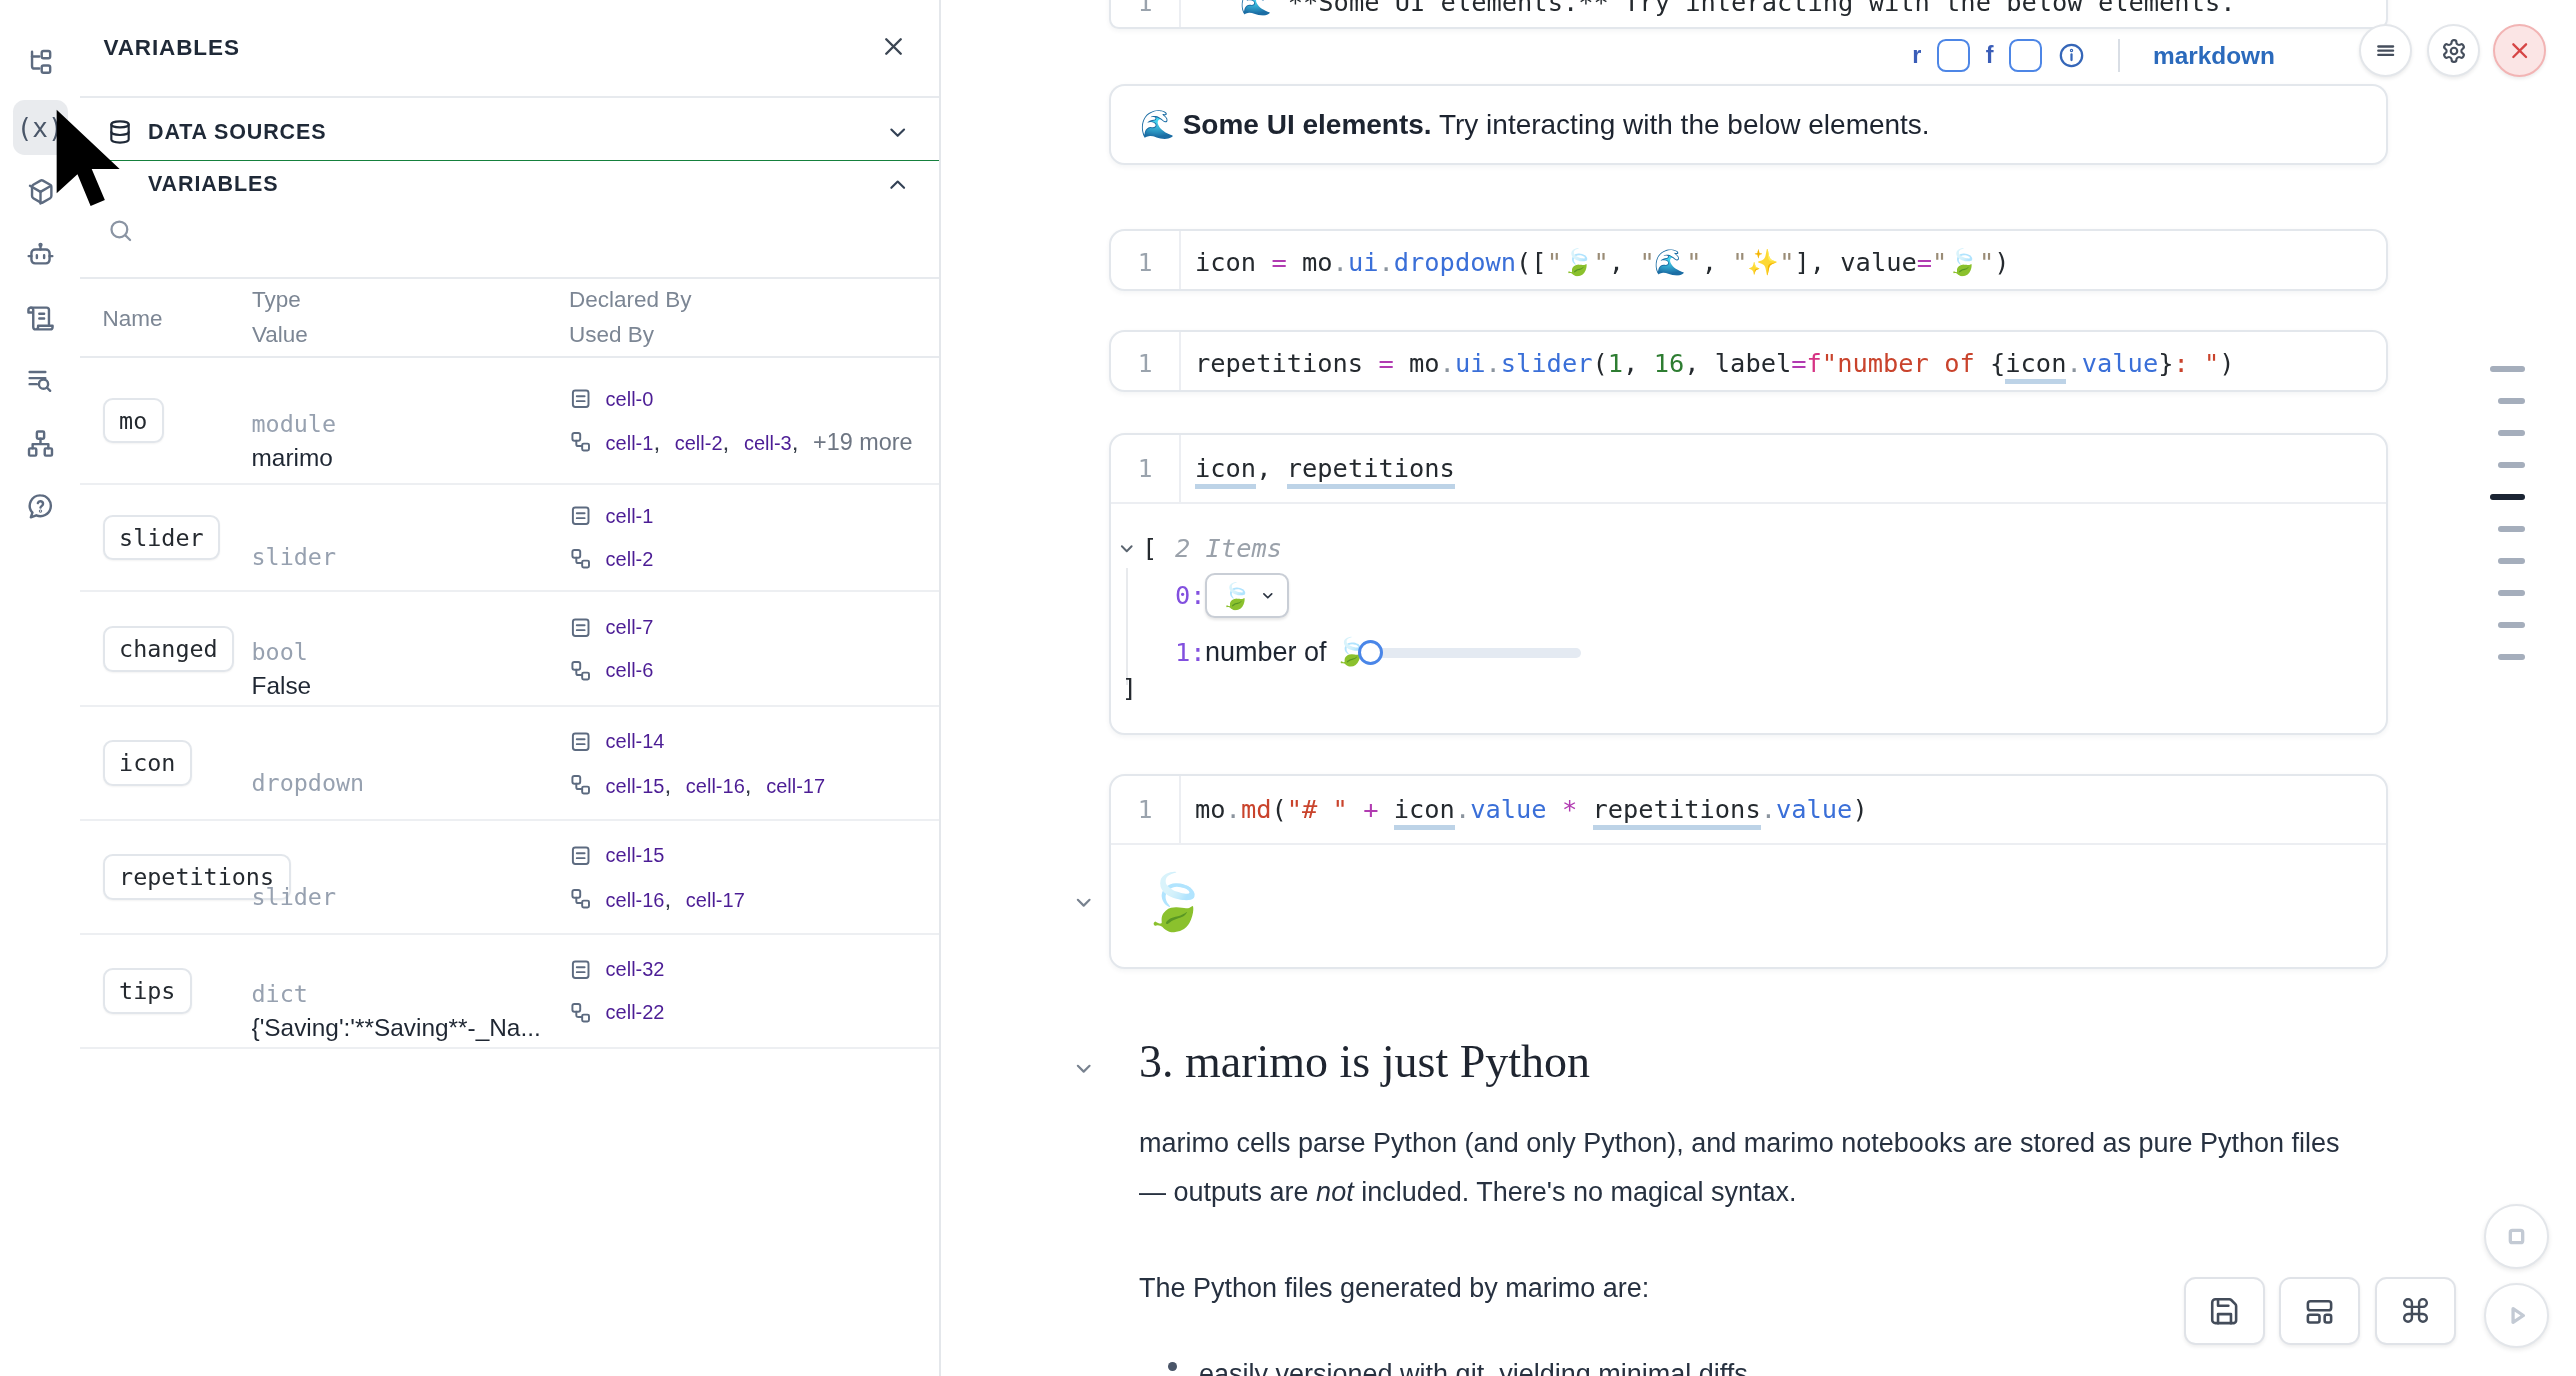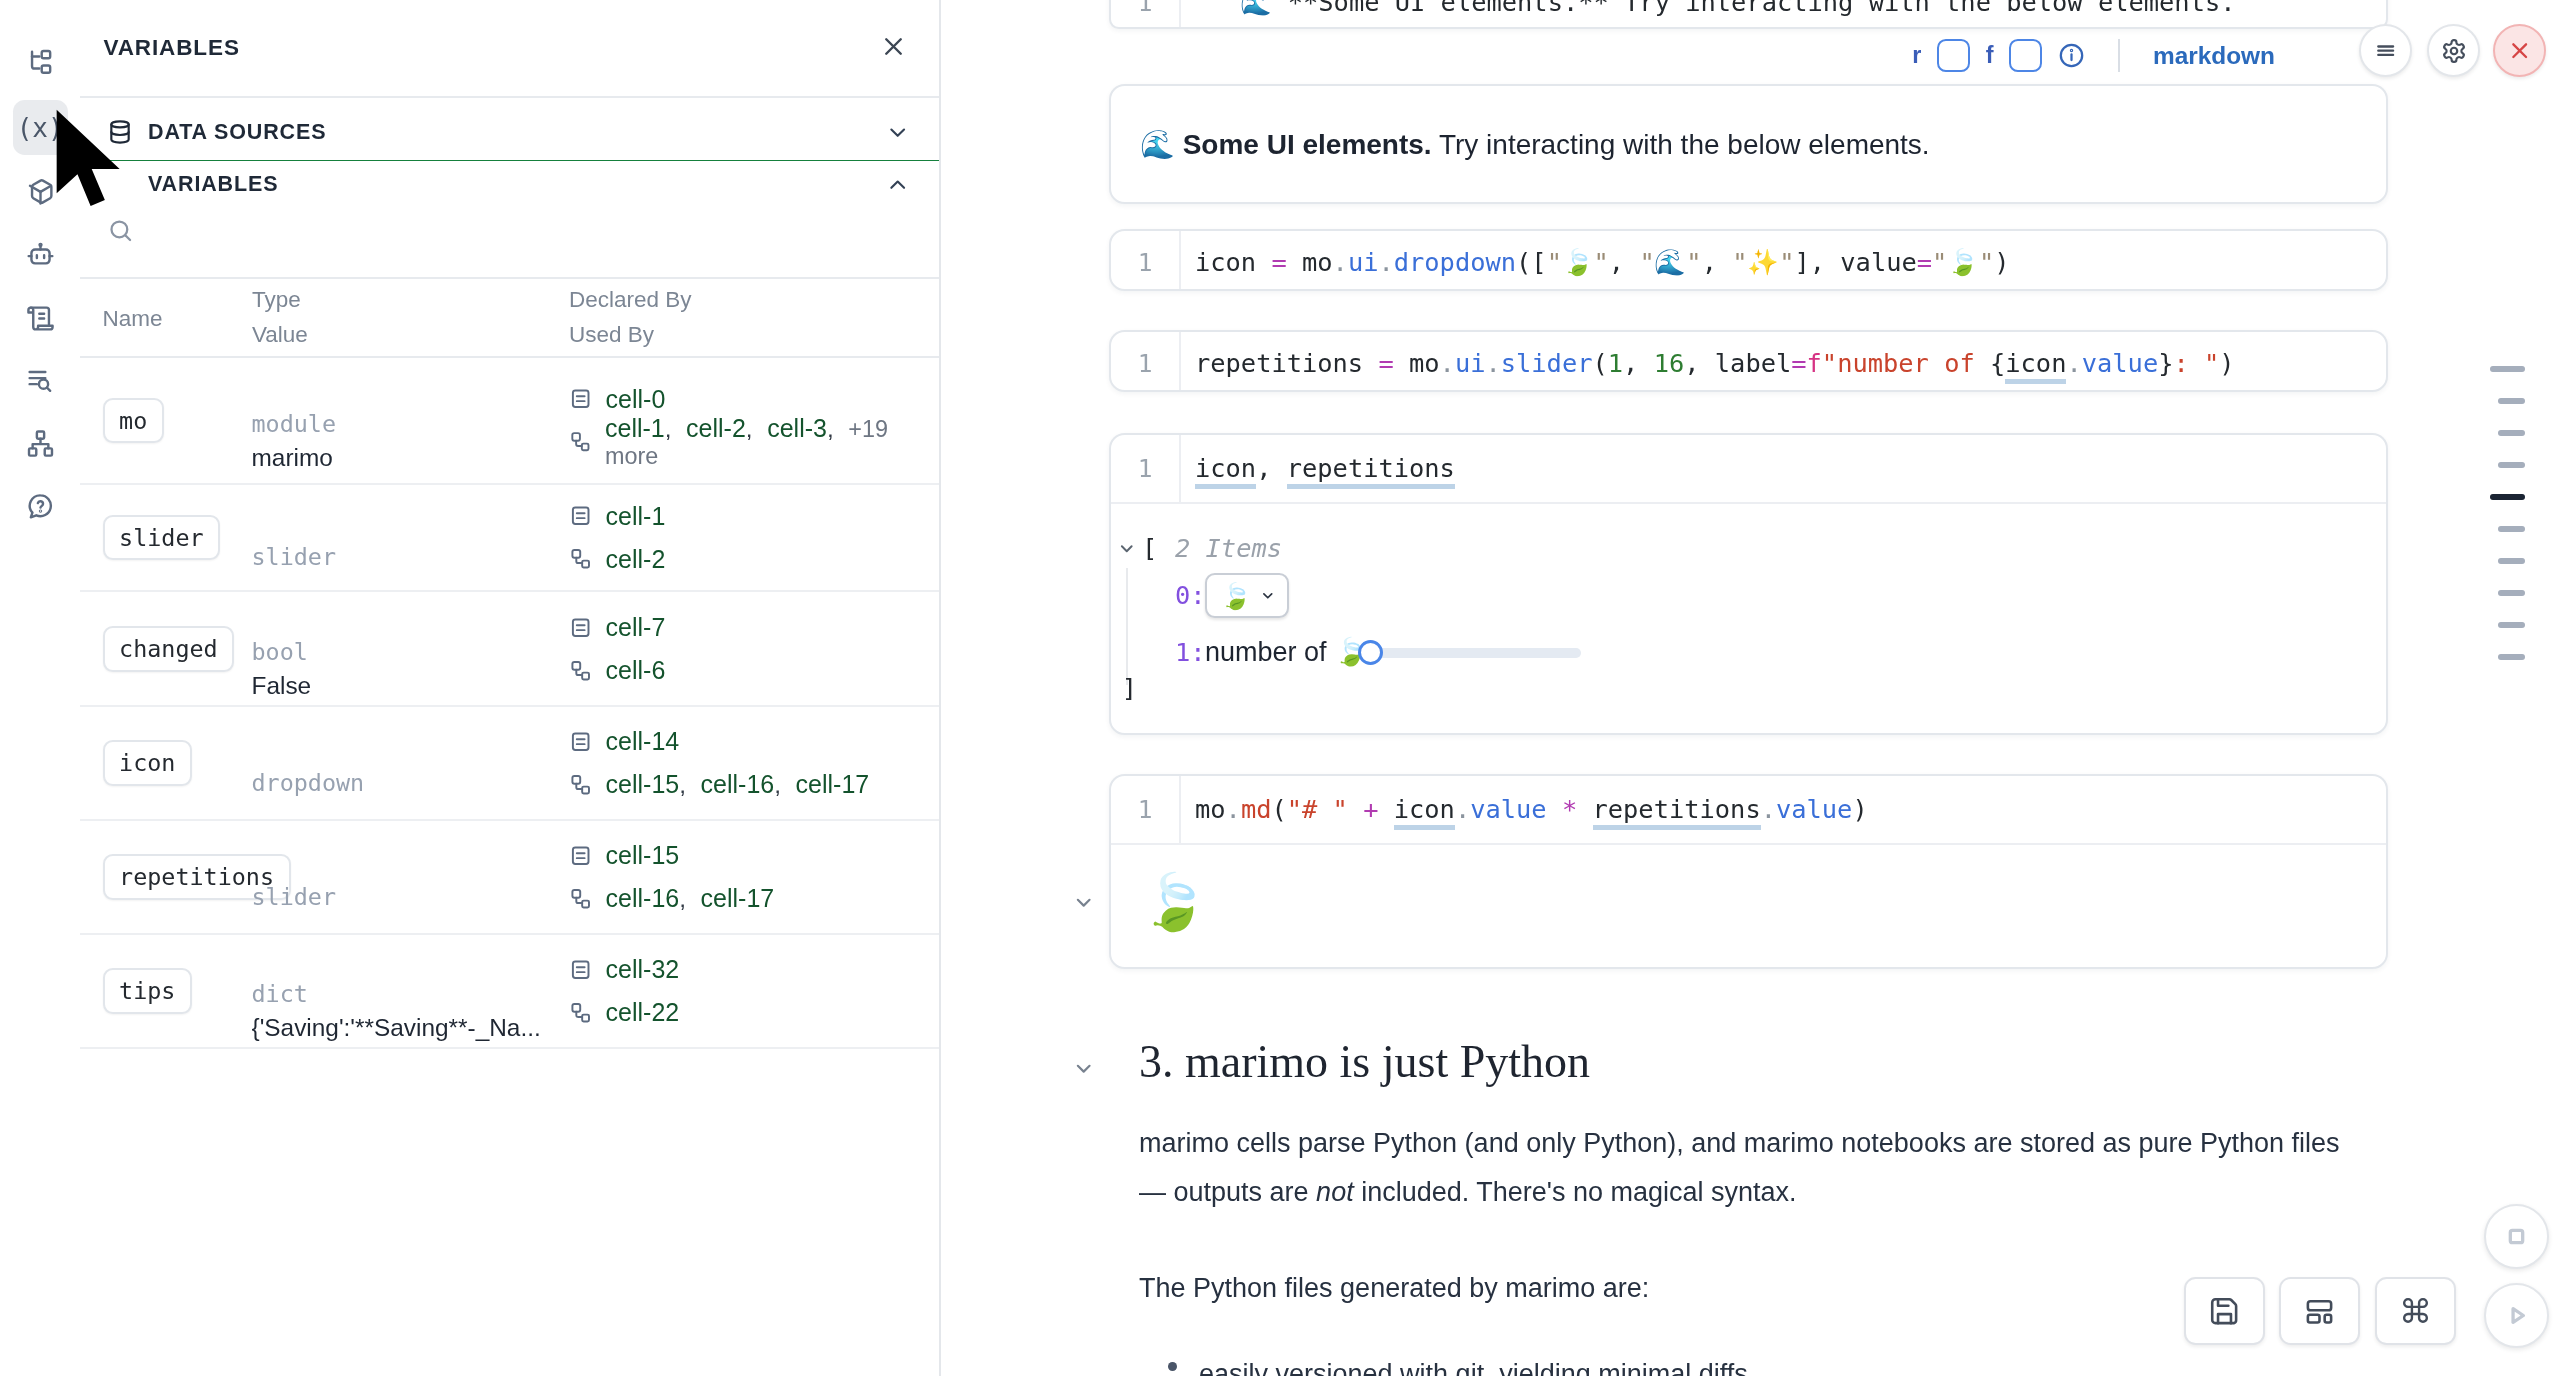--- a/index.html
+++ b/index.html
@@ -27,21 +27,21 @@
   .th{position:absolute;font-size:22.5px;color:#7c8694;}
   .vrow{position:absolute;left:0;right:0;display:flex;align-items:center;padding-left:22.5px;border-bottom:2px solid #edeff2;box-sizing:border-box;}
   .c-name{width:149px;flex:none;}
   .c-tv{width:317px;flex:none;}
   .c-db{flex:1;}
   .badge{display:inline-block;font-family:"DejaVu Sans Mono",monospace;font-size:23.4px;color:#24292f;
     border:2px solid #e2e6eb;border-radius:9.8px;padding:6.8px 14.6px;background:#fff;box-shadow:0 1px 2px rgba(0,0,0,.05);}
   .vtype{font-family:"DejaVu Sans Mono",monospace;font-size:23.4px;color:#97a1b0;line-height:33px;margin-top:40px;}
   .vval{font-size:24.4px;color:#1f2733;line-height:33px;white-space:nowrap;overflow:hidden;max-width:312px;}
   .dline{display:flex;align-items:center;gap:13.7px;height:43px;color:#5d6b80;}
-  .cell-link{color:#14532d;font-size:25px;text-decoration:none;cursor:pointer;margin-top:42px;}
+  .cell-link{color:#4c1d95;font-size:20px;text-decoration:none;cursor:pointer;margin-top:42px;}
   .sep{color:#323a45;font-size:24.4px;margin:0 7.8px 0 0;}
   .more{color:#6e7683;font-size:23.4px;}
 
   
   .cell{position:absolute;left:1109px;width:1279px;background:#fff;border:2px solid #e3e7ec;border-radius:15.6px;
     box-shadow:0 2px 4.9px rgba(20,30,50,.05);box-sizing:border-box;}
   .gut{position:absolute;left:0;top:0;bottom:0;width:68px;border-right:2px solid #eceef2;}
   .lno{position:absolute;width:68px;text-align:center;color:#9aa3ad;font-family:"DejaVu Sans Mono",monospace;font-size:24.4px;line-height:29px;}
   .codeline{position:absolute;left:84px;font-family:"DejaVu Sans Mono",monospace;font-size:25.4px;line-height:29px;white-space:pre;}
   .tk-v{color:#24292e;} .tk-o{color:#b13bb1;} .tk-b{color:#3a6fd8;} .tk-d{color:#8b949e;}
@@ -379,21 +379,21 @@
     <span style="color:#3566b8">
       <svg width="27" height="27" viewBox="0 0 24 24" fill="none" stroke="currentColor" stroke-width="2" stroke-linecap="round">
           <circle cx="12" cy="12" r="9.5"></circle>
           <path d="M12 11v5"></path>
           <circle cx="12" cy="7.6" r="0.5"></circle>
         </svg>
     </span>
     <span class="vdiv"></span>
     <span class="mode-label">markdown</span>
   </div>
-  <div class="cell" style="top:84px;height:120px;display:flex;align-items:center;padding-left:29px">
+  <div class="cell" style="top:84px;height:81px;display:flex;align-items:center;padding-left:29px">
     <span class="md-out-text"><span>🌊</span> <b>Some UI elements.</b><span> Try interacting with the below elements.</span></span>
   </div>
 
   <div class="cell" style="top:229px;height:62px">
     <div class="gut">
         <span class="lno" style="top:16.6px">1</span>
       </div>
     <div class="codeline" style="top:16.6px"><span class="tk-v">icon</span><span class="tk-o"> = </span><span class="tk-v">mo</span><span class="tk-d">.</span><span class="tk-b">ui</span><span class="tk-d">.</span><span class="tk-b">dropdown</span><span class="tk-v">([</span><span class="tk-q">"</span><span class="tk-e">🍃</span><span class="tk-q">"</span><span class="tk-v">, </span><span class="tk-q">"</span><span class="tk-e">🌊</span><span class="tk-q">"</span><span class="tk-v">, </span><span class="tk-q">"</span><span class="tk-e">✨</span><span class="tk-q">"</span><span class="tk-v">], </span><span class="tk-v">value</span><span class="tk-o">=</span><span class="tk-q">"</span><span class="tk-e">🍃</span><span class="tk-q">"</span><span class="tk-v">)</span></div>
   </div>
 

